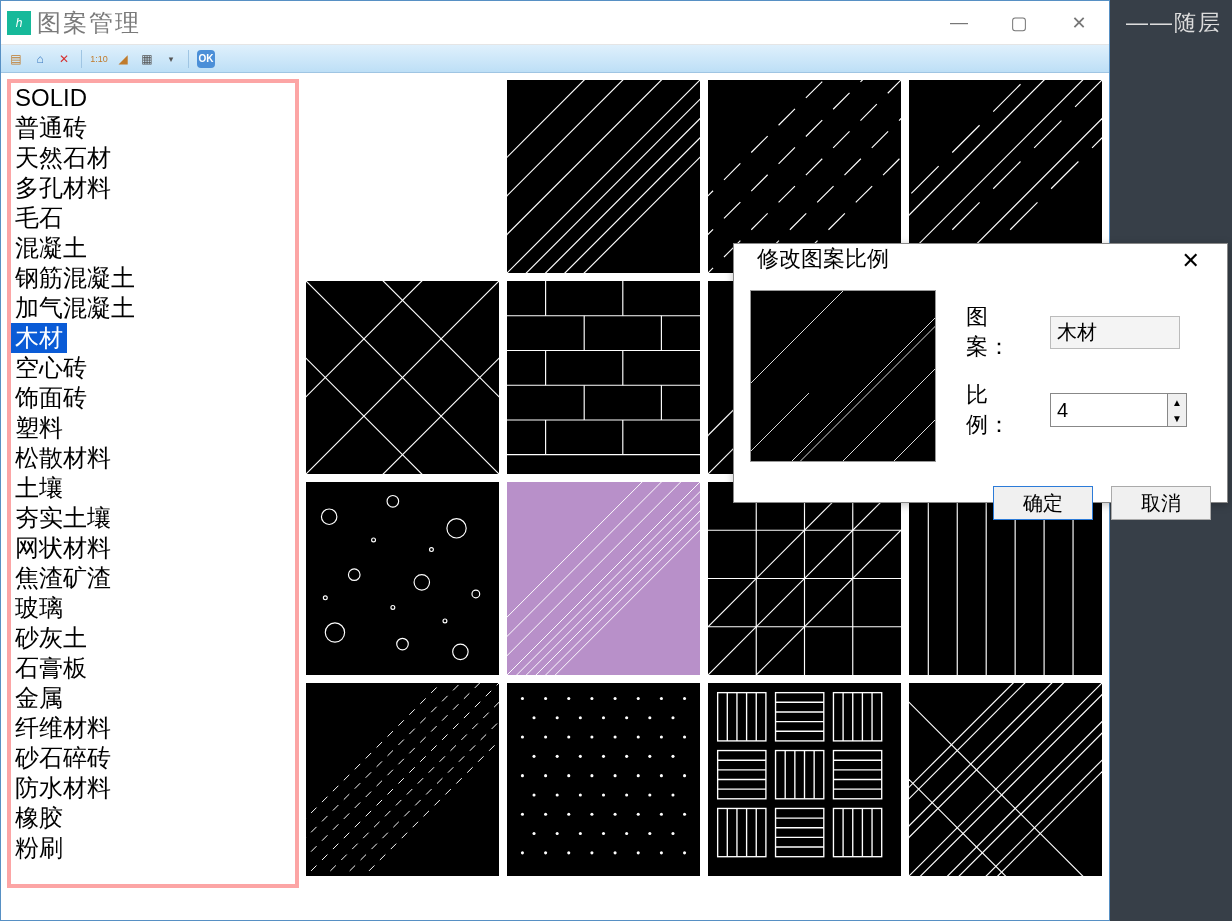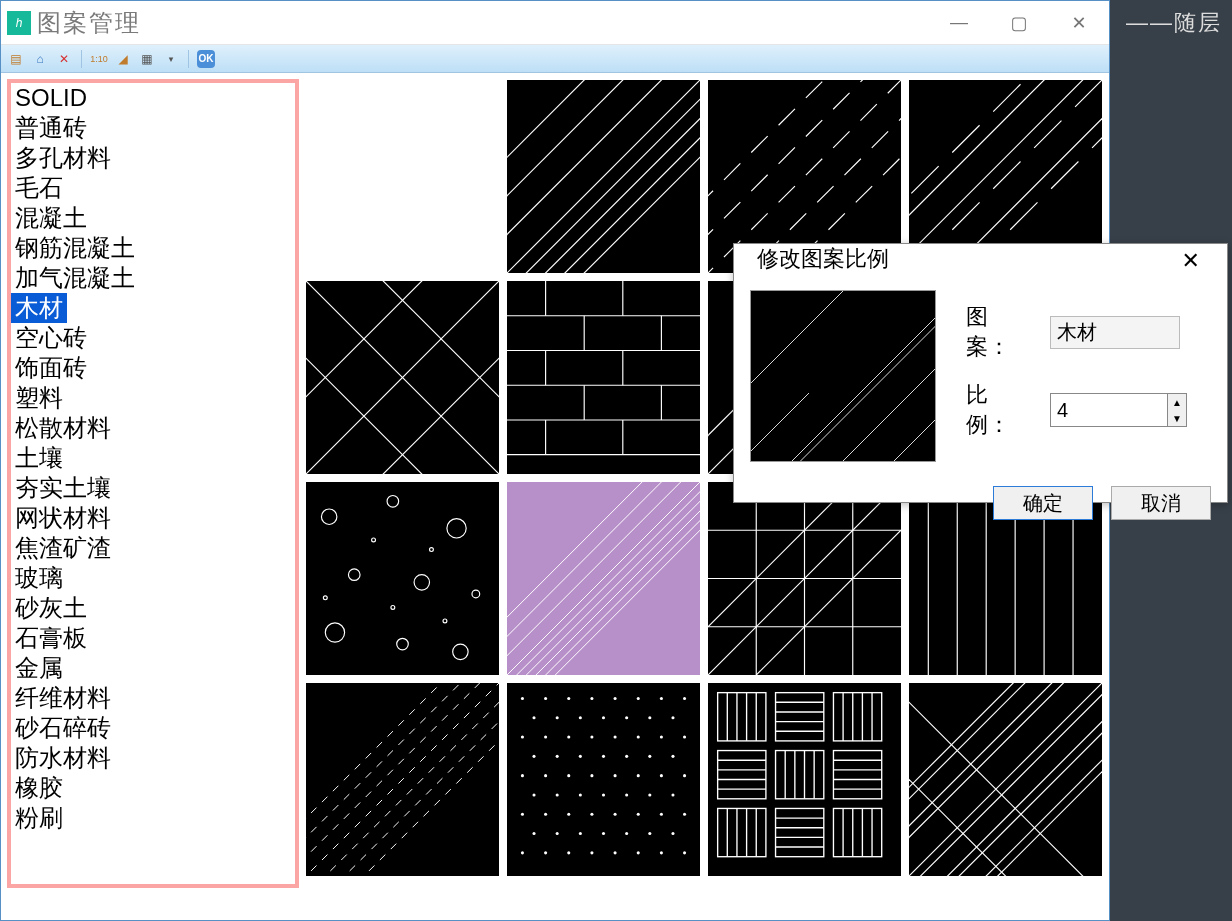--- a/index.html
+++ b/index.html
@@ -87,20 +87,21 @@
     <div class="tb-icon" style="color:#555">▦</div>
     <div class="tb-icon" style="color:#555;font-size:9px">▾</div>
     <div class="tb-sep"></div>
     <div class="tb-icon tb-ok">OK</div>
   </div>
 
   <div class="body">
     <div class="listpane" id="listpane">
         <div class="item">SOLID</div>
         <div class="item">普通砖</div>
+        <div class="item">天然石材</div>
         <div class="item">多孔材料</div>
         <div class="item">毛石</div>
         <div class="item">混凝土</div>
         <div class="item">钢筋混凝土</div>
         <div class="item">加气混凝土</div>
         <div><div class="item selected">木材</div></div>
         <div class="item">空心砖</div>
         <div class="item">饰面砖</div>
         <div class="item">塑料</div>
         <div class="item">松散材料</div>

